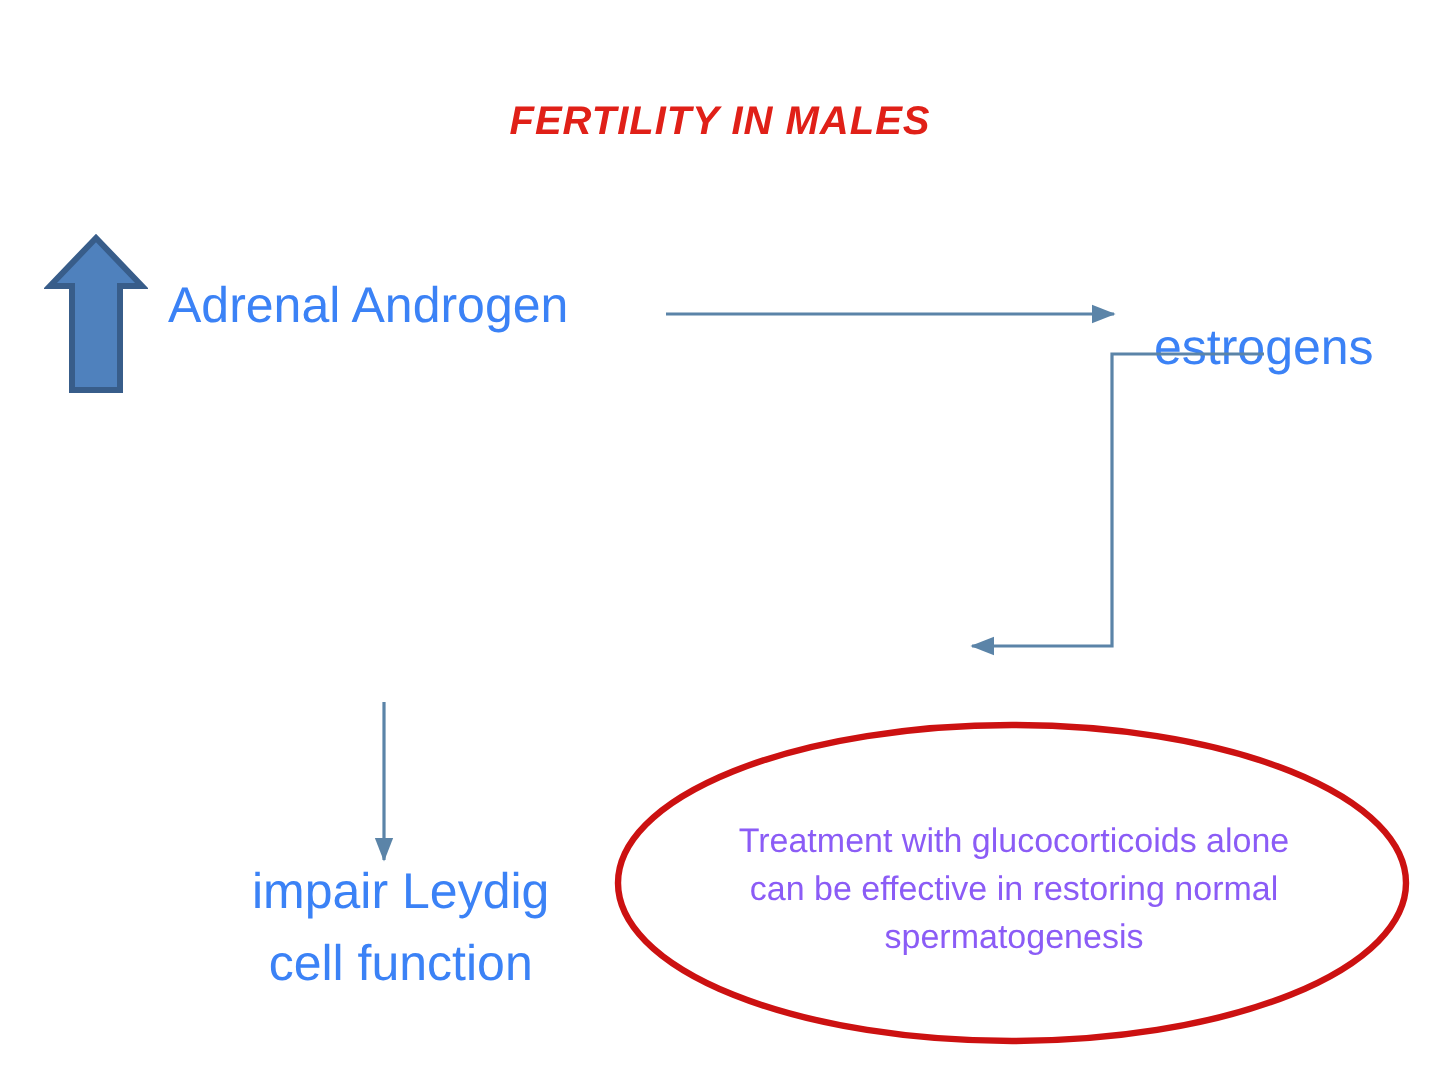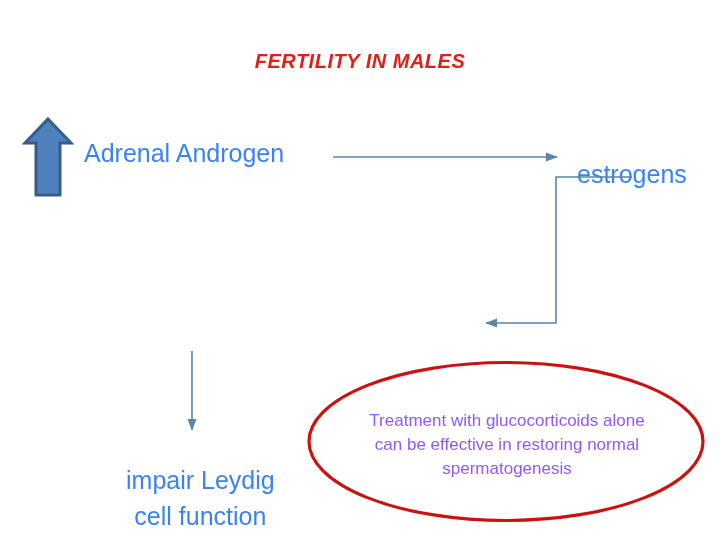--- a/index.html
+++ b/index.html
@@ -59,21 +59,21 @@
     left: 577px;
     top: 138px;
     margin-top: 20px;
   }
   #node-suppress {
     left: 37px;
     top: 306px;
   }
   #node-impair {
     left: 126px;
-    top: 462px;
+    top: 428px;
     white-space: pre-line;
     line-height: 36px;
   }
 
   
   #connectors {
     position: absolute;
     left: 0;
     top: 0;
     width: 720px;

